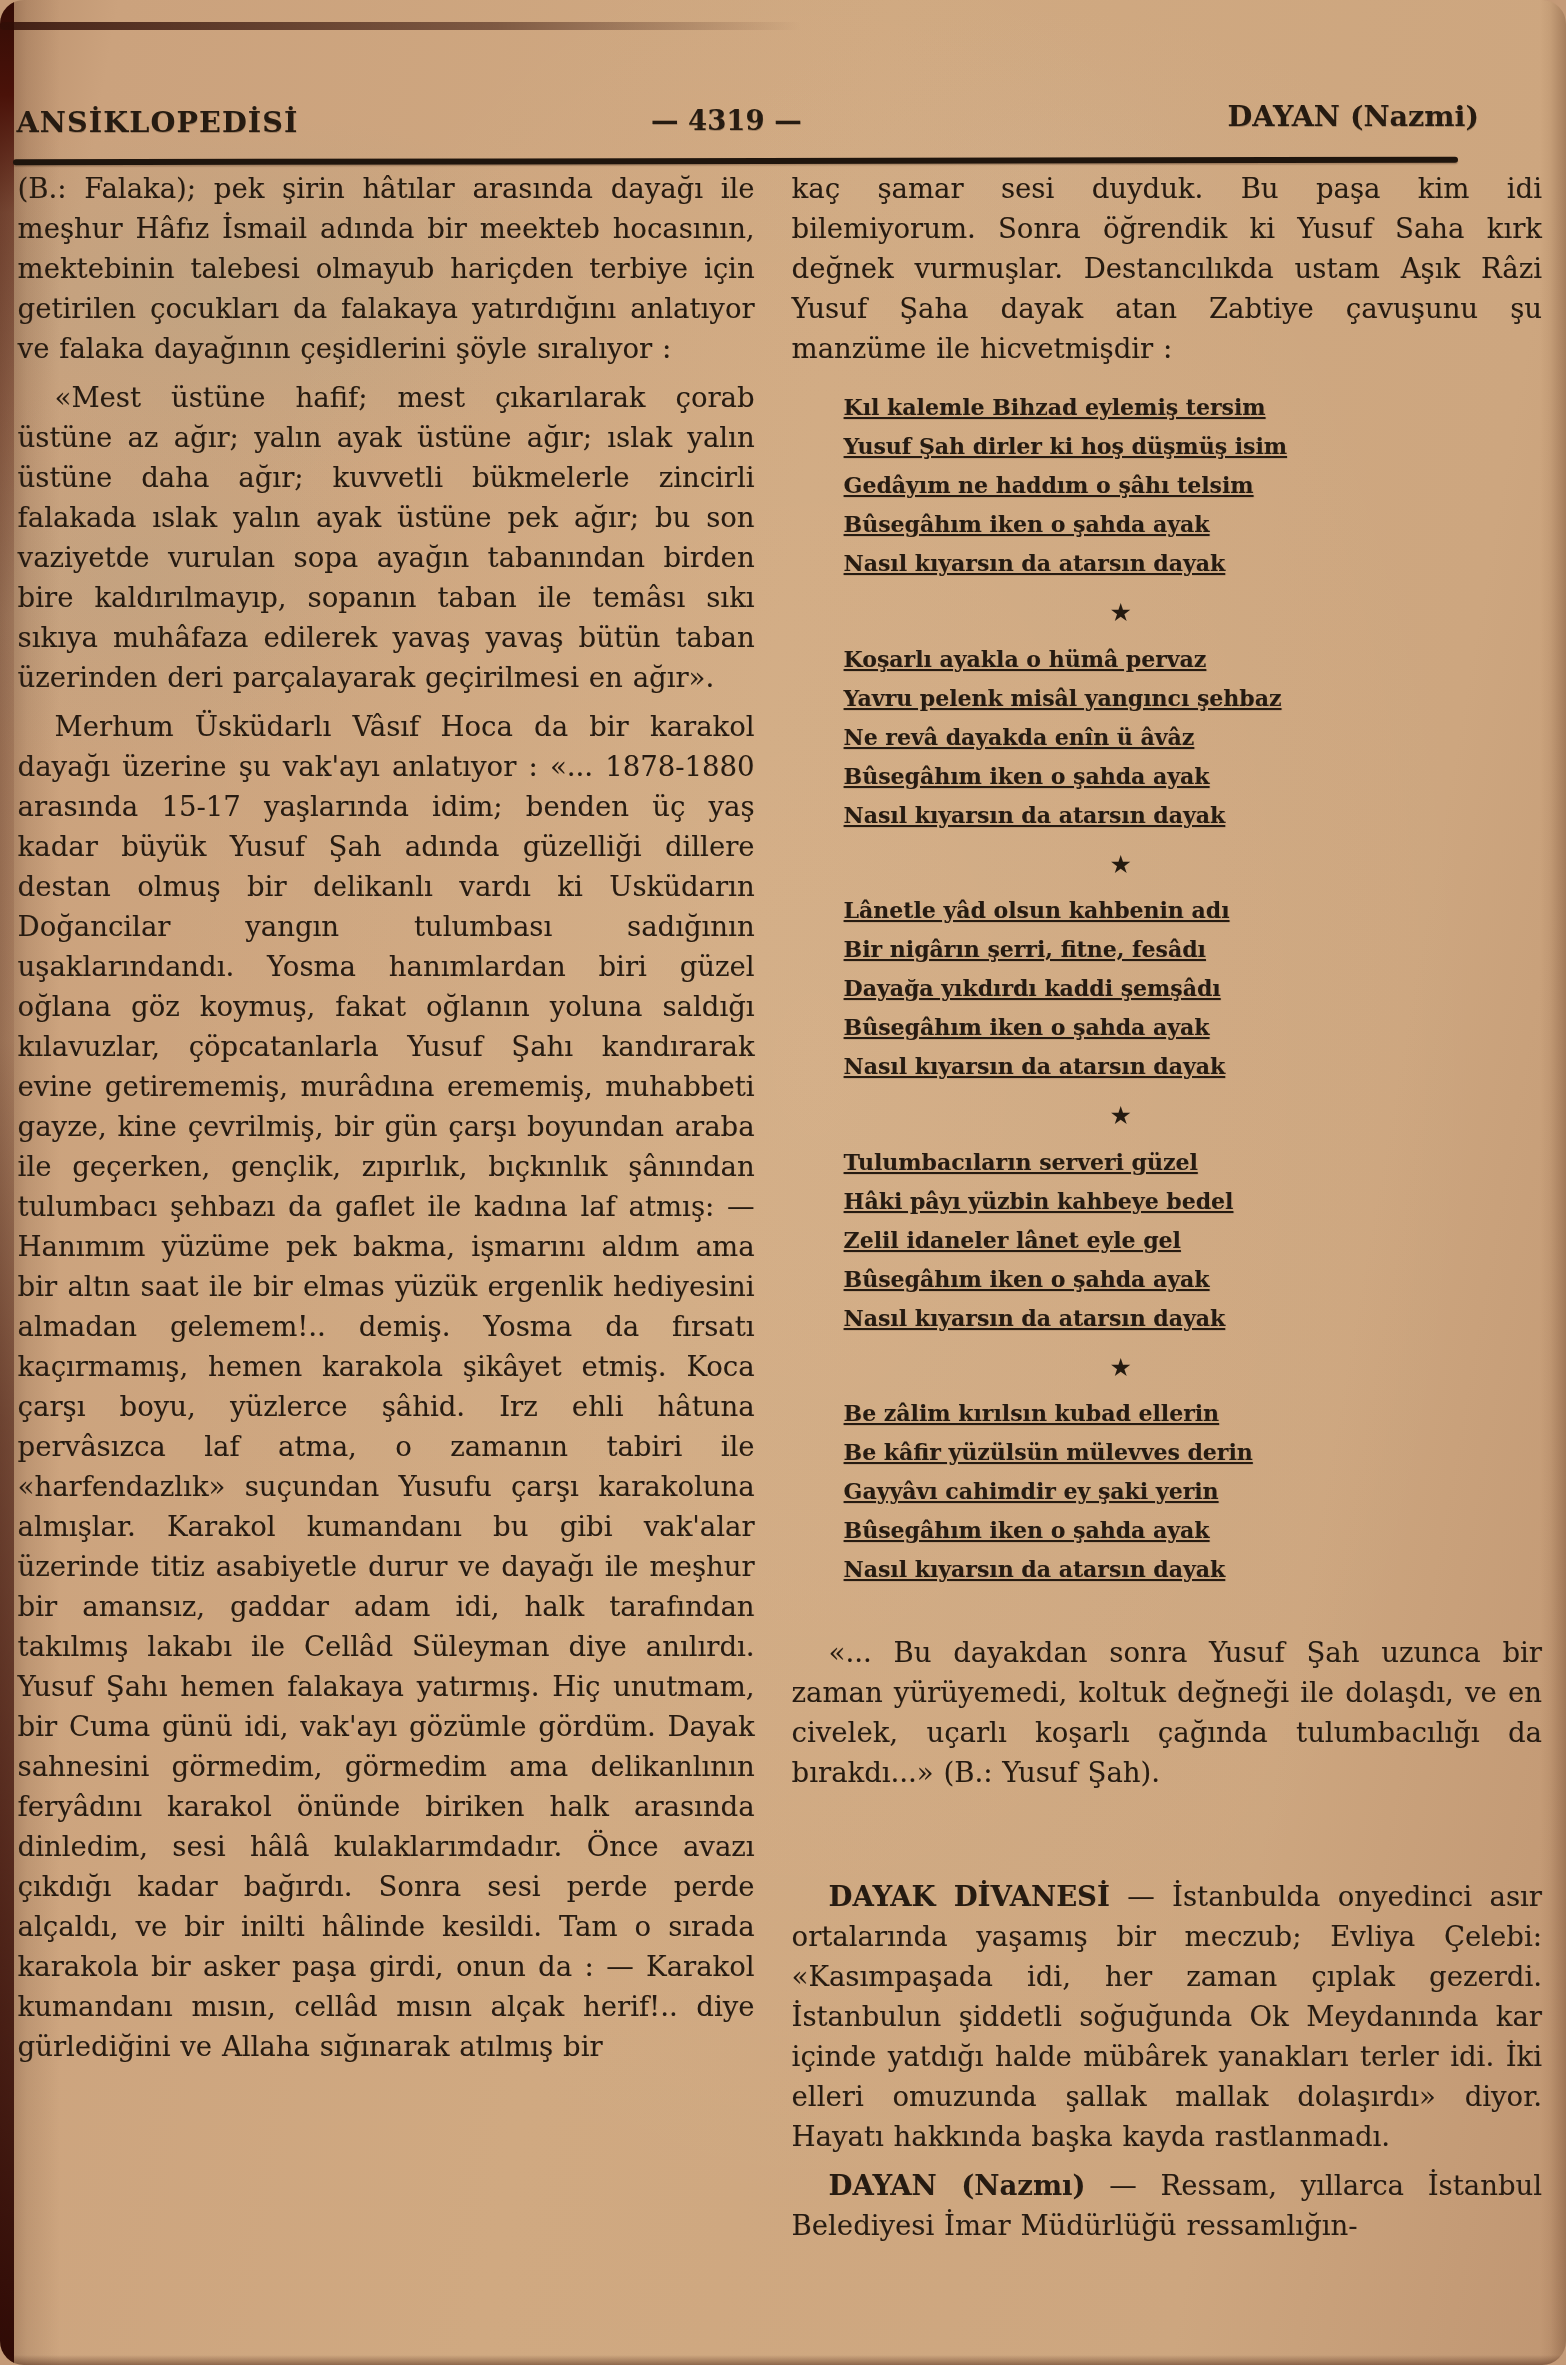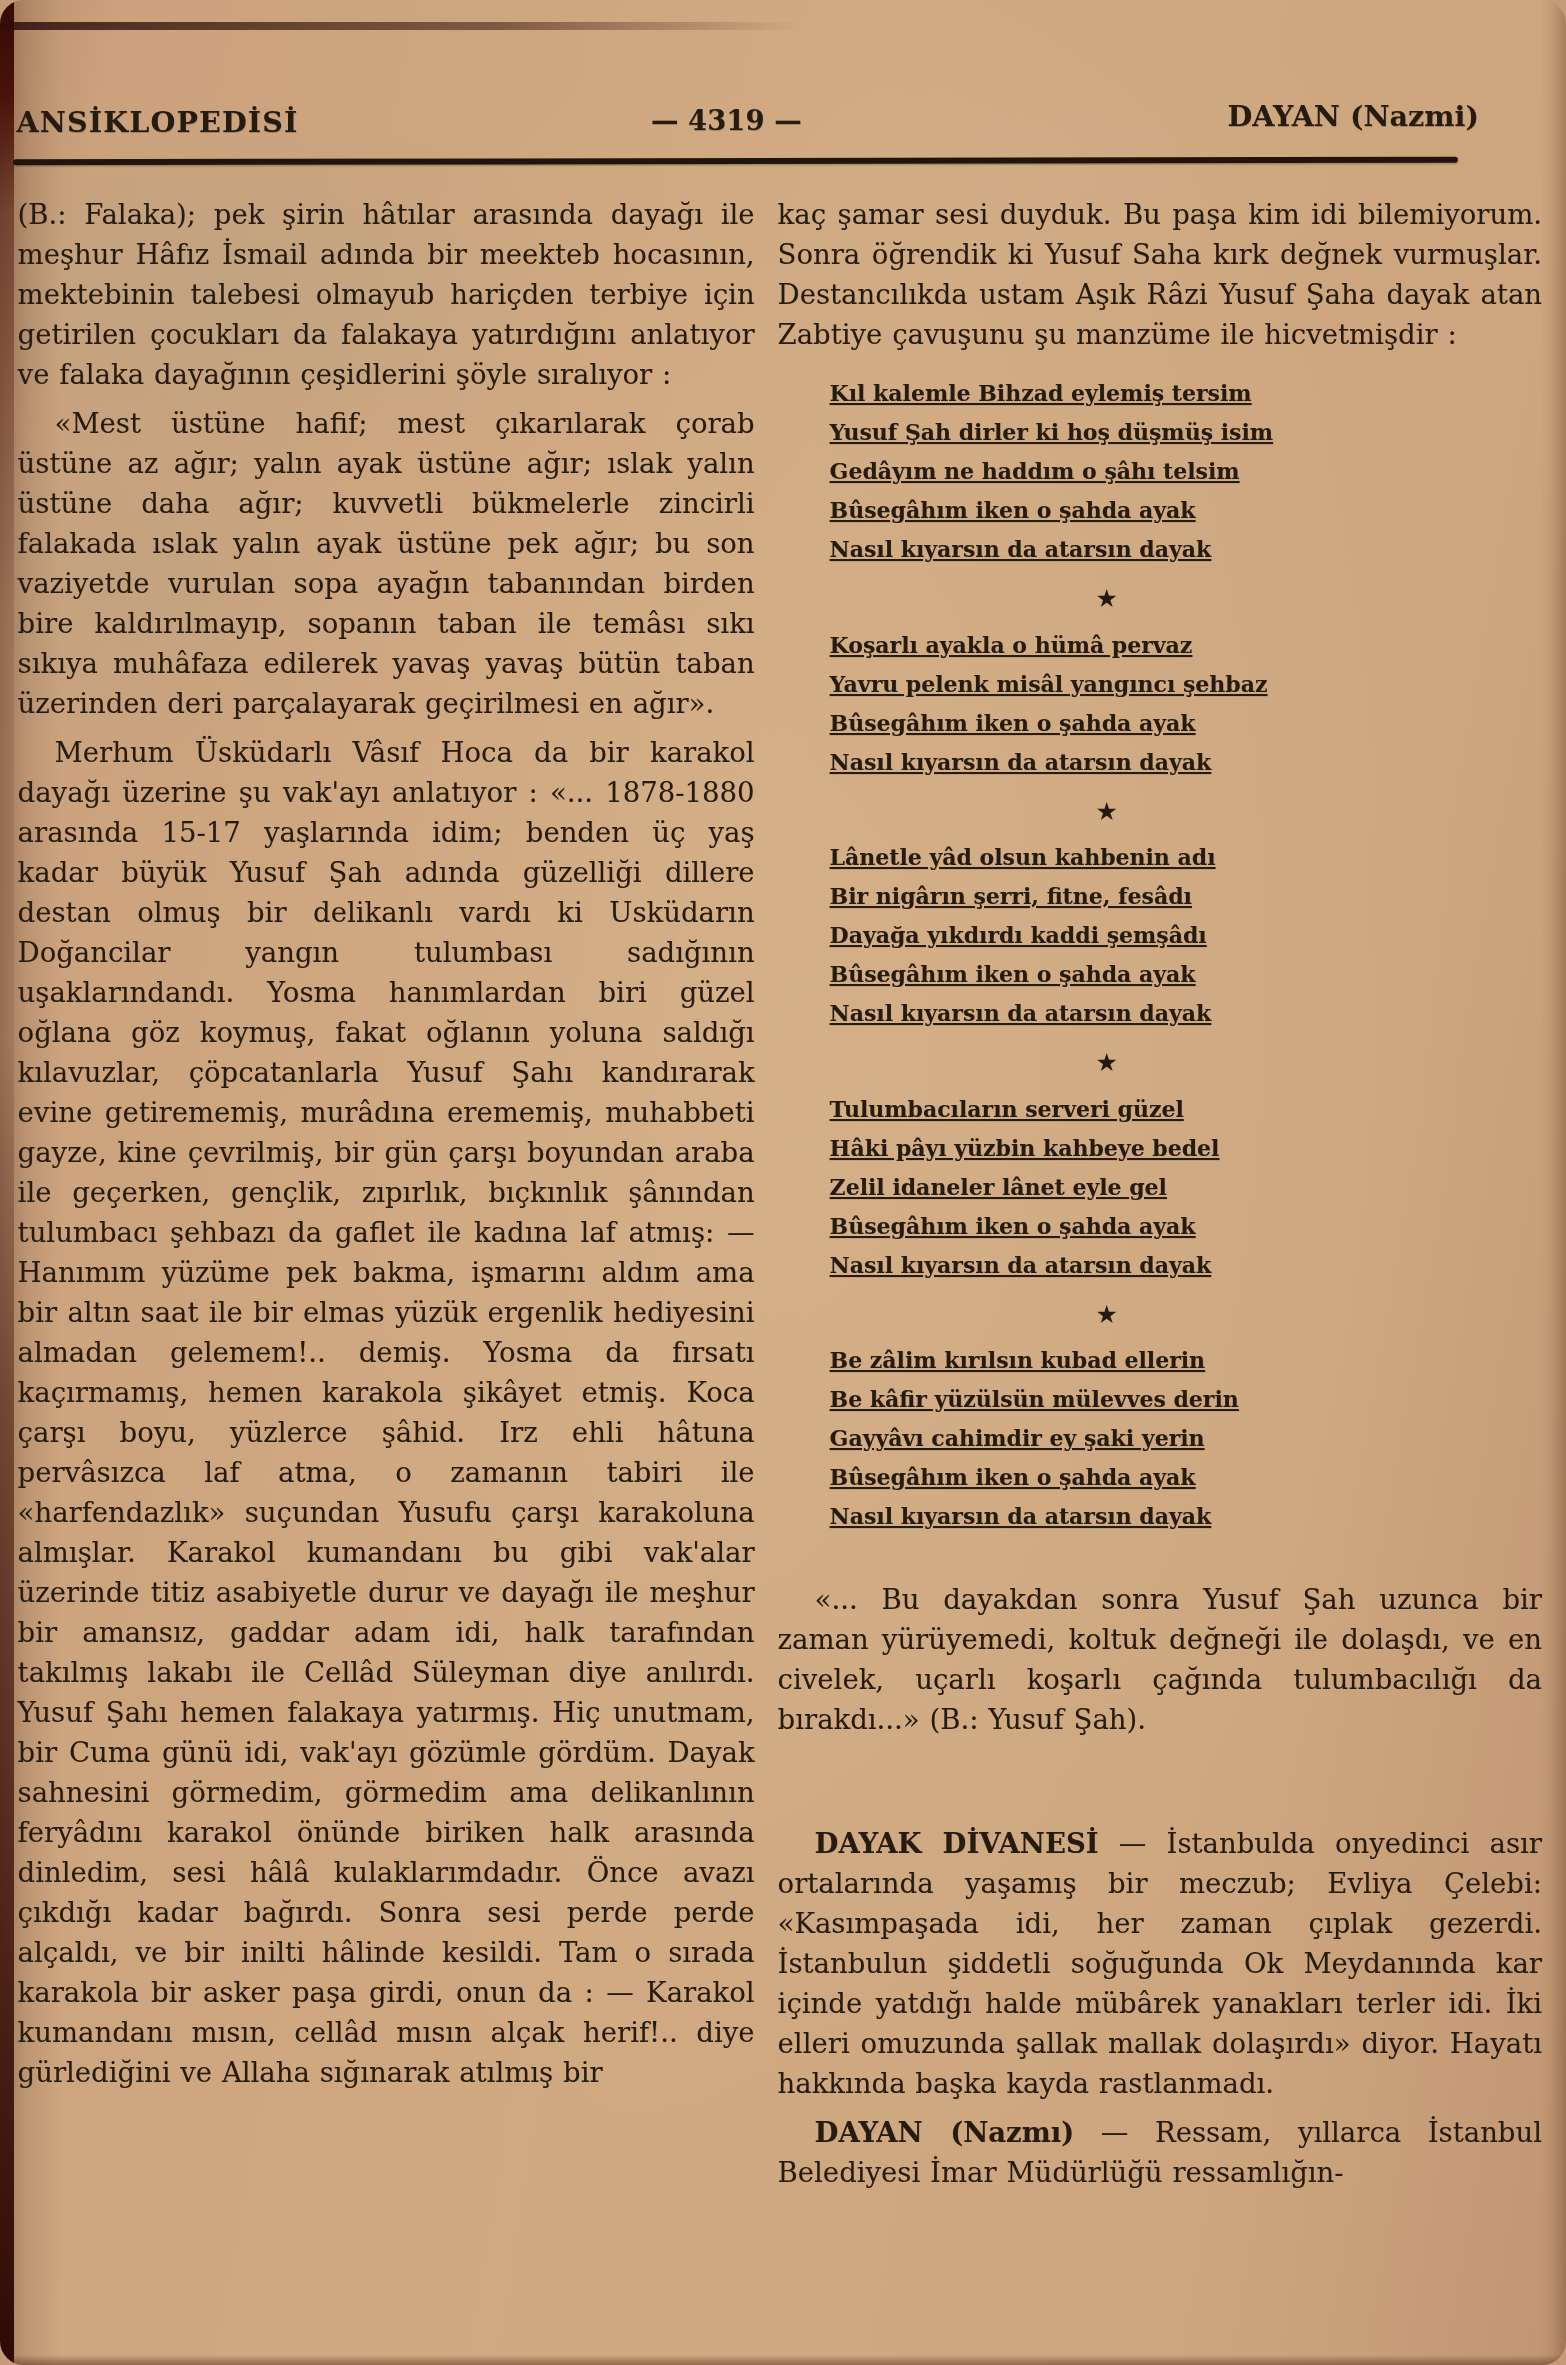--- a/index.html
+++ b/index.html
@@ -59,23 +59,23 @@
   .hdr-center{ left: 651px; top: 104px; font-size: 27.5px; }
   .hdr-right { right: 87px; top: 99px; font-size: 28.6px; }
   .header-rule {
     position: absolute; left: 13px; top: 158px; width: 1445px; height: 5.5px;
     background: #1f150d; border-radius: 3.3px;
     transform: rotate(-0.10deg);
     box-shadow: 0 1.6px 1.1px rgba(60,30,15,0.25);
   }
   
   .columns {
-    position: absolute; top: 194px; left: 0; right: 0;
+    position: absolute; top: 168px; left: 0; right: 0;
     padding: 0 24px 0 17.6px;
-    display: flex; gap: 23px;
+    display: flex; gap: 37px;
   }
   .col-left  { width: 737px; flex: 0 0 auto; }
   .col-right { flex: 1 1 auto; min-width: 0; }
   .body-text {
     margin: 0 0 8.8px 0;
     font-size: 27.5px;
     line-height: 40px;
     text-align: justify;
     text-indent: 37px;
     text-shadow: 0.3px 0.4px 0 rgba(40,25,10,0.22);
@@ -139,20 +139,21 @@
           <div class="poem-line">Yusuf Şah dirler ki hoş düşmüş isim</div>
           <div class="poem-line">Gedâyım ne haddım o şâhı telsim</div>
           <div class="poem-line">Bûsegâhım iken o şahda ayak</div>
           <div class="poem-line">Nasıl kıyarsın da atarsın dayak</div>
         </div>
         <div class="star">★</div>
 
         <div class="stanza">
           <div class="poem-line">Koşarlı ayakla o hümâ pervaz</div>
           <div class="poem-line">Yavru pelenk misâl yangıncı şehbaz</div>
+          <div class="poem-line">Ne revâ dayakda enîn ü âvâz</div>
           <div class="poem-line">Bûsegâhım iken o şahda ayak</div>
           <div class="poem-line">Nasıl kıyarsın da atarsın dayak</div>
         </div>
         <div class="star">★</div>
 
         <div class="stanza">
           <div class="poem-line">Lânetle yâd olsun kahbenin adı</div>
           <div class="poem-line">Bir nigârın şerri, fitne, fesâdı</div>
           <div class="poem-line">Dayağa yıkdırdı kaddi şemşâdı</div>
           <div class="poem-line">Bûsegâhım iken o şahda ayak</div>

